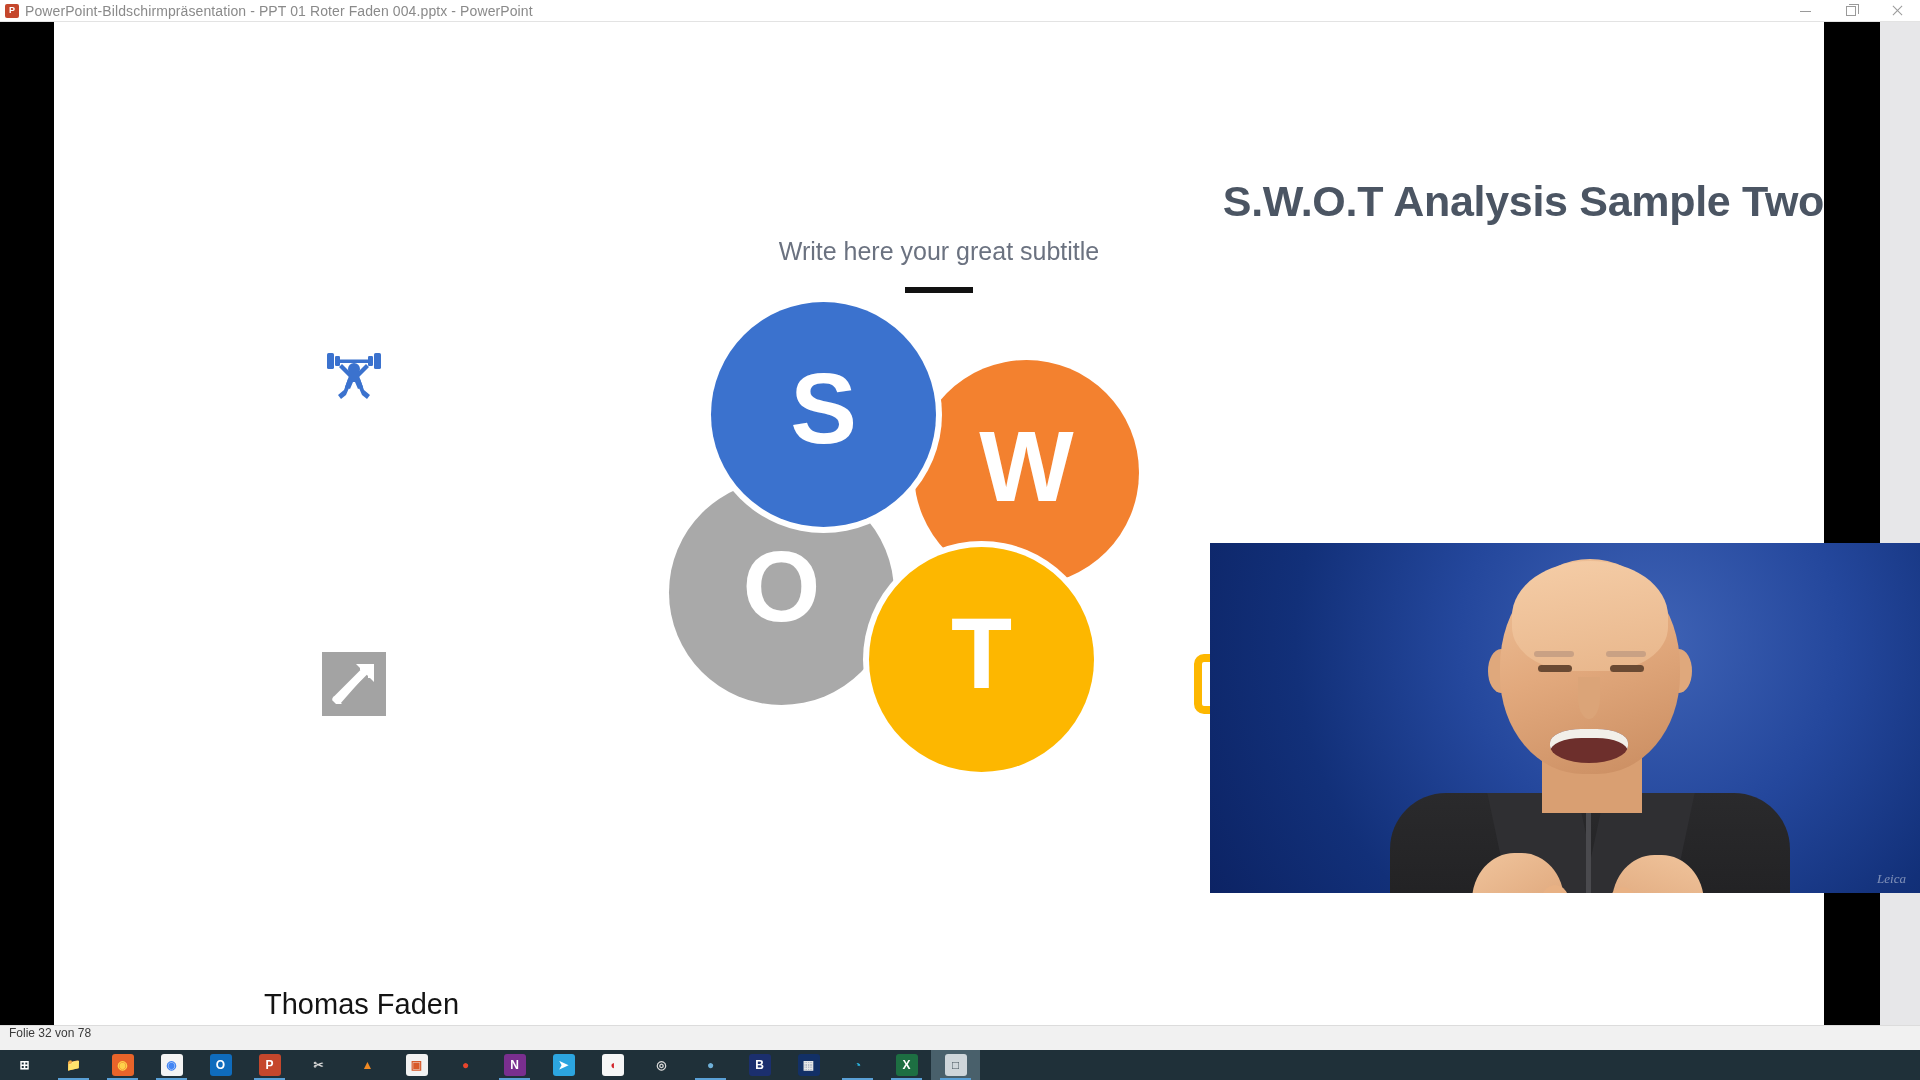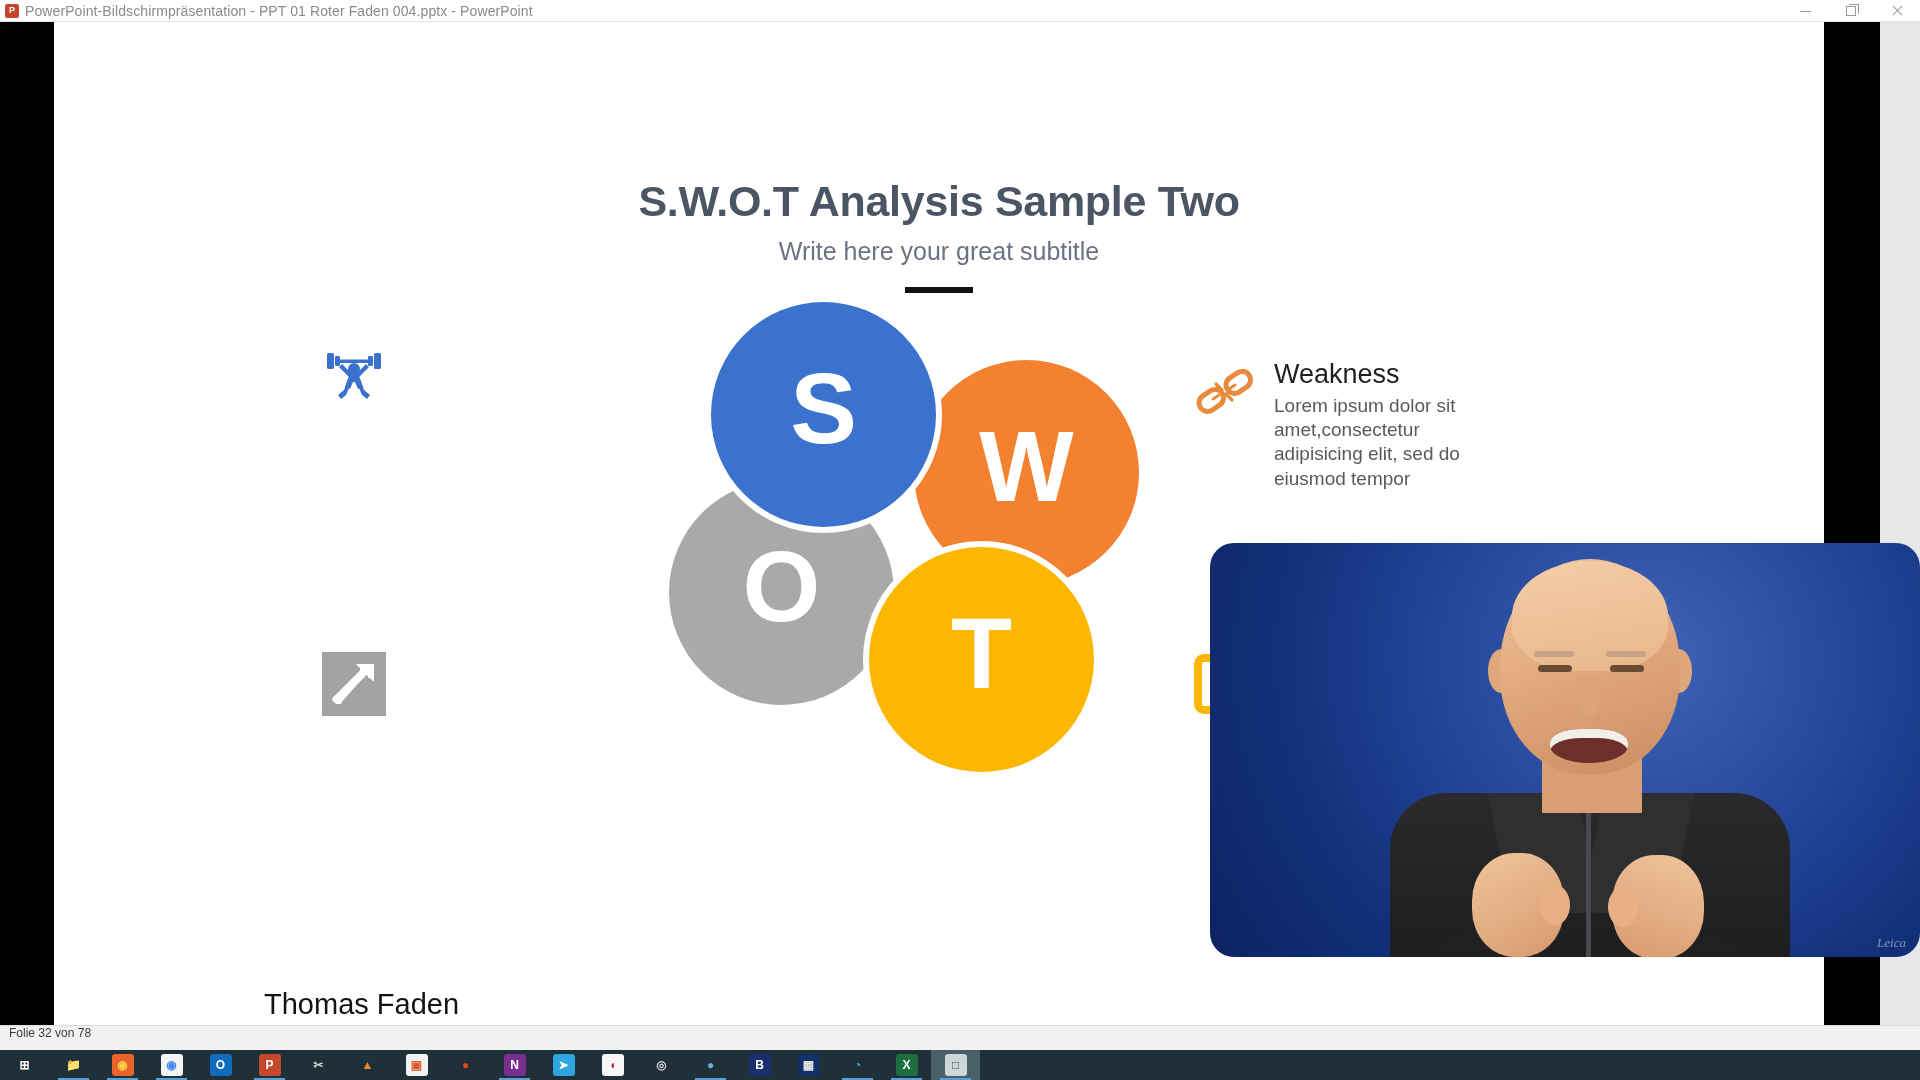--- a/index.html
+++ b/index.html
@@ -63,21 +63,21 @@
   #slide{
     position:absolute; left:54px; top:22px;
     width:1770px; height:1003px;
     background:#ffffff;
     overflow:hidden;
   }
 
   
   #slide-title{
     position:absolute; left:0; top:155px; width:1770px;
-    text-align:center;
+    text-align:right;
     font-size:43px; font-weight:bold; color:#4b5563;
     letter-spacing:-.3px;
   }
   #slide-subtitle{
     position:absolute; left:0; top:215px; width:1770px;
     text-align:center;
     font-size:25px; color:#6b7280; font-weight:400;
   }
   #title-rule{
     position:absolute; left:885px; top:265px;
@@ -124,24 +124,23 @@
 
   
   #presenter{
     position:absolute; left:210px; top:966px;
     font-size:29px; color:#141414; font-weight:400;
   }
 
   
   #webcam{
     position:absolute; left:1210px; top:543px;
-    width:710px; height:414px;
+    width:710px; height:350px;
     overflow:hidden;
     background:radial-gradient(circle at 62% 28%, #3f63b6 0%, #24479c 38%, #123079 70%, #0c2364 100%);
-    border-radius:24px;
   }
   #wc-person{
     position:absolute; left:170px; top:10px; width:420px; height:472px;
   }
   .pc{ position:absolute; }
   #pc-head{
     left:120px; top:6px; width:180px; height:215px;
     border-radius:50% 50% 46% 46%;
     background:linear-gradient(160deg,#f0c49c 0%,#e2a97d 48%,#c98c60 100%);
   }
@@ -272,38 +271,20 @@
           <circle cx="32" cy="24" r="6"></circle>
           <path d="M20 19 L28 27 L36 27 L44 19 L47 22 L37 32 L27 32 L17 22 Z"></path>
           <path d="M27 31 L37 31 L41 42 L36 44 L33 37 L31 37 L28 44 L23 42 Z"></path>
           <path d="M30 36 L24 50 L19 54 L16 50 L22 45 L26 34 Z"></path>
           <path d="M34 36 L40 50 L45 54 L48 50 L42 45 L38 34 Z"></path>
         </g>
       </svg>
     </div>
   </div>
 
-  <div class="quad" id="quad-weakness">
-    <div class="qicon">
-      <svg viewBox="0 0 64 64" width="64" height="64" aria-hidden="true">
-        <g fill="none" stroke="#e88b3c" stroke-width="5" stroke-linecap="round">
-          <rect x="6" y="32" width="26" height="17" rx="8.5" transform="rotate(-34 19 40)"></rect>
-          <rect x="33" y="14" width="26" height="17" rx="8.5" transform="rotate(-34 46 22)"></rect>
-          <path d="M30 30 L24 24" stroke-width="3.2"></path>
-          <path d="M34 34 L40 40" stroke-width="3.2"></path>
-          <path d="M27 35 L21 39" stroke-width="3"></path>
-          <path d="M37 29 L43 25" stroke-width="3"></path>
-        </g>
-      </svg>
-    </div>
-    <div class="qbody">
-      <div class="qhead">Weakness</div>
-      <div class="qtext">Lorem ipsum dolor sit amet,consectetur adipisicing elit, sed do eiusmod tempor</div>
-    </div>
-  </div>
 
   <div class="quad" id="quad-opportunities">
     <div class="qicon">
       <svg viewBox="0 0 64 64" width="64" height="64" aria-hidden="true">
         <rect x="0" y="0" width="64" height="64" fill="#a3a3a3"></rect>
         <g fill="#ffffff">
           <path d="M14 48 L44 18 L38 18 L38 12 L52 12 L52 26 L46 26 L46 20 L18 52 Z"></path>
           <path d="M12 44 L20 52 L14 52 L10 48 Z"></path>
         </g>
         <path d="M13 49 L47 15" stroke="#ffffff" stroke-width="8" stroke-linecap="butt"></path>

